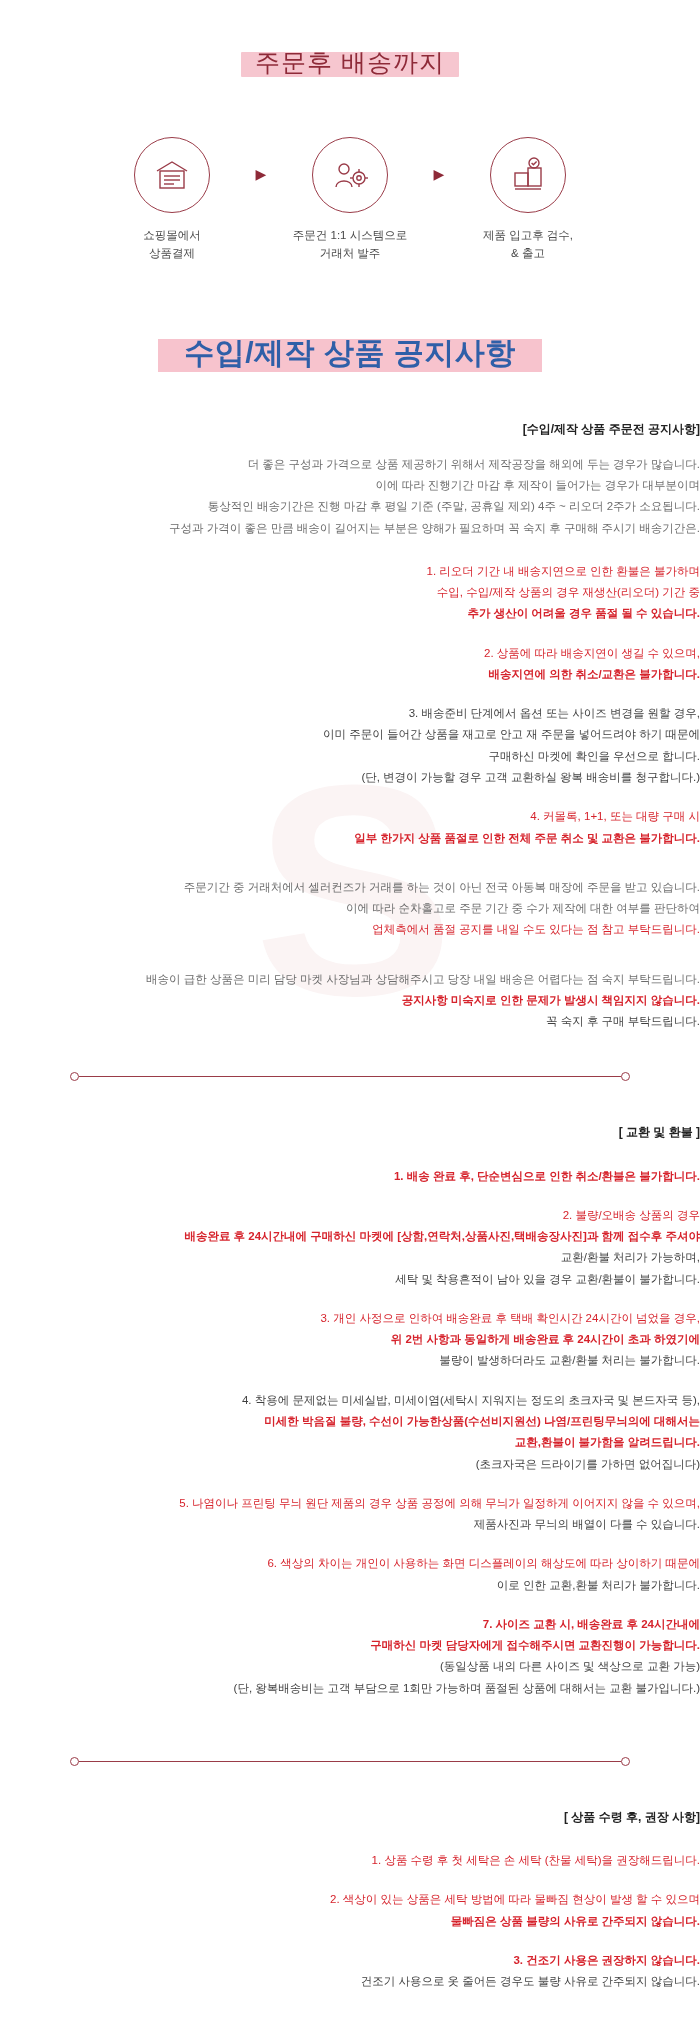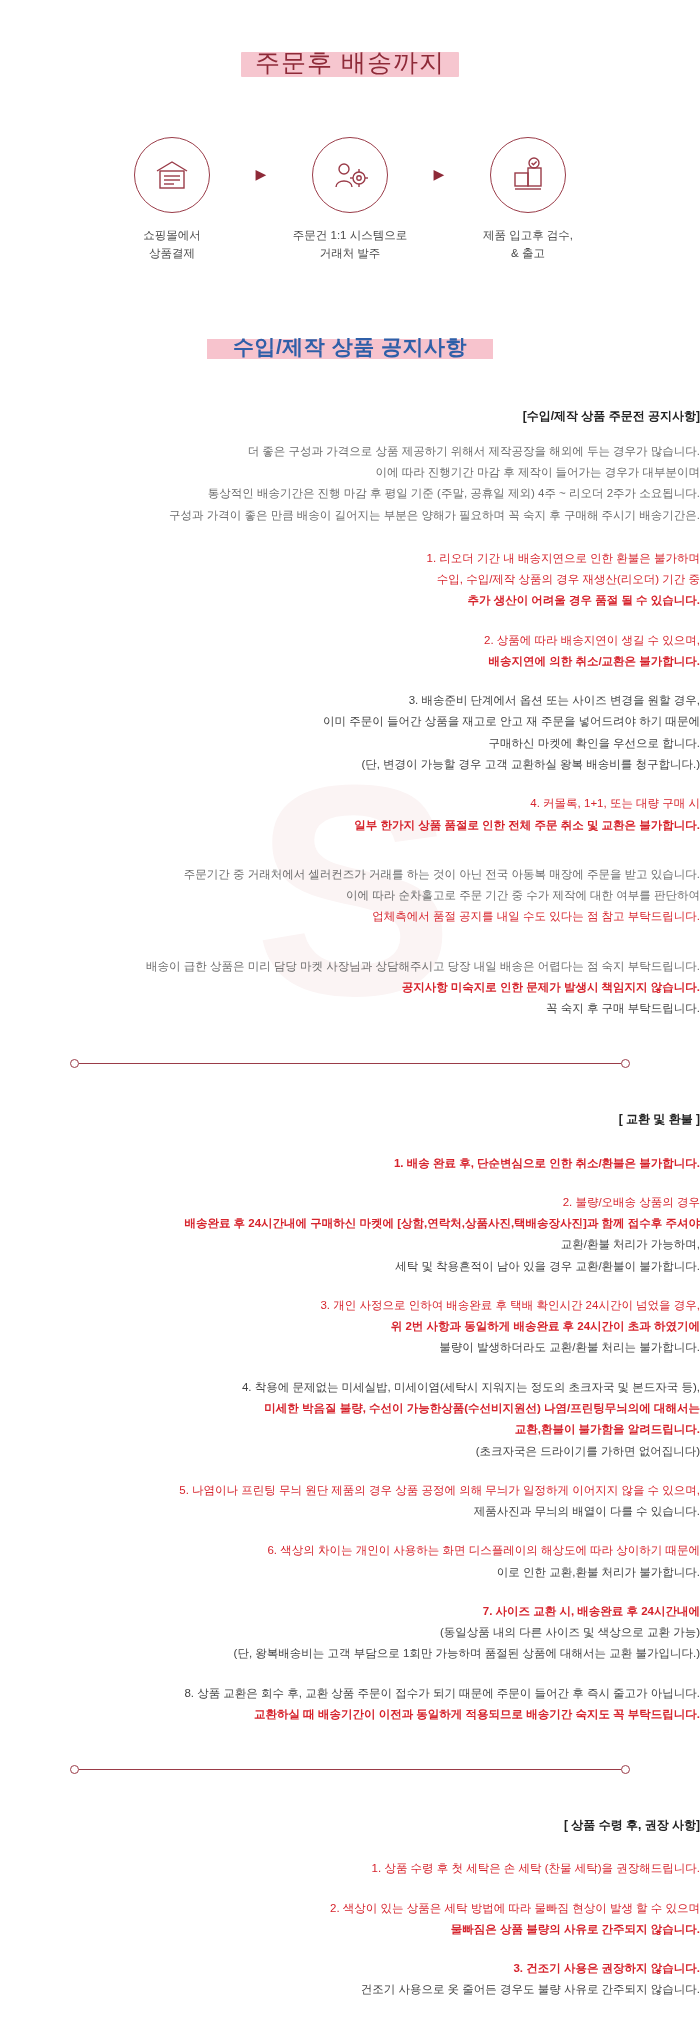--- a/index.html
+++ b/index.html
@@ -122,21 +122,21 @@
     left: 0;
     right: 0;
     top: 10px;
     bottom: 6px;
     background: #f7c3cd;
     z-index: 0;
   }
   .mh-text {
     position: relative;
     z-index: 1;
-    font-size: 21px;
+    font-size: 30px;
     font-weight: bold;
     color: #2f5fa8;
     letter-spacing: 0.5px;
   }
 
   
   .block {
     text-align: right;
     font-size: 11.5px;
     line-height: 1.85;
@@ -374,30 +374,27 @@
 
       <div>
         <div class="redn">6. 색상의 차이는 개인이 사용하는 화면 디스플레이의 해상도에 따라 상이하기 때문에</div>
         <div class="dark">이로 인한 교환,환불 처리가 불가합니다.</div>
       </div>
 
       <div class="gap-18"></div>
 
       <div>
         <div class="red">7. 사이즈 교환 시, 배송완료 후 24시간내에</div>
+        <div class="red">구매하신 마켓 담당자에게 접수해주시면 교환진행이 가능합니다.</div>
         <div class="dark">(동일상품 내의 다른 사이즈 및 색상으로 교환 가능)</div>
         <div class="dark">(단, 왕복배송비는 고객 부담으로 1회만 가능하며 품절된 상품에 대해서는 교환 불가입니다.)</div>
       </div>
 
       <div class="gap-18"></div>
 
-      <div>
-        <div class="dark">8. 상품 교환은 회수 후, 교환 상품 주문이 접수가 되기 때문에 주문이 들어간 후 즉시 줄고가 아닙니다.</div>
-        <div class="red">교환하실 때 배송기간이 이전과 동일하게 적용되므로 배송기간 숙지도 꼭 부탁드립니다.</div>
-      </div>
     </div>
 
     <div class="gap-40"></div>
 
     <div class="divider">
       <div class="dot left"></div>
       <div class="line"></div>
       <div class="dot right"></div>
     </div>
 

